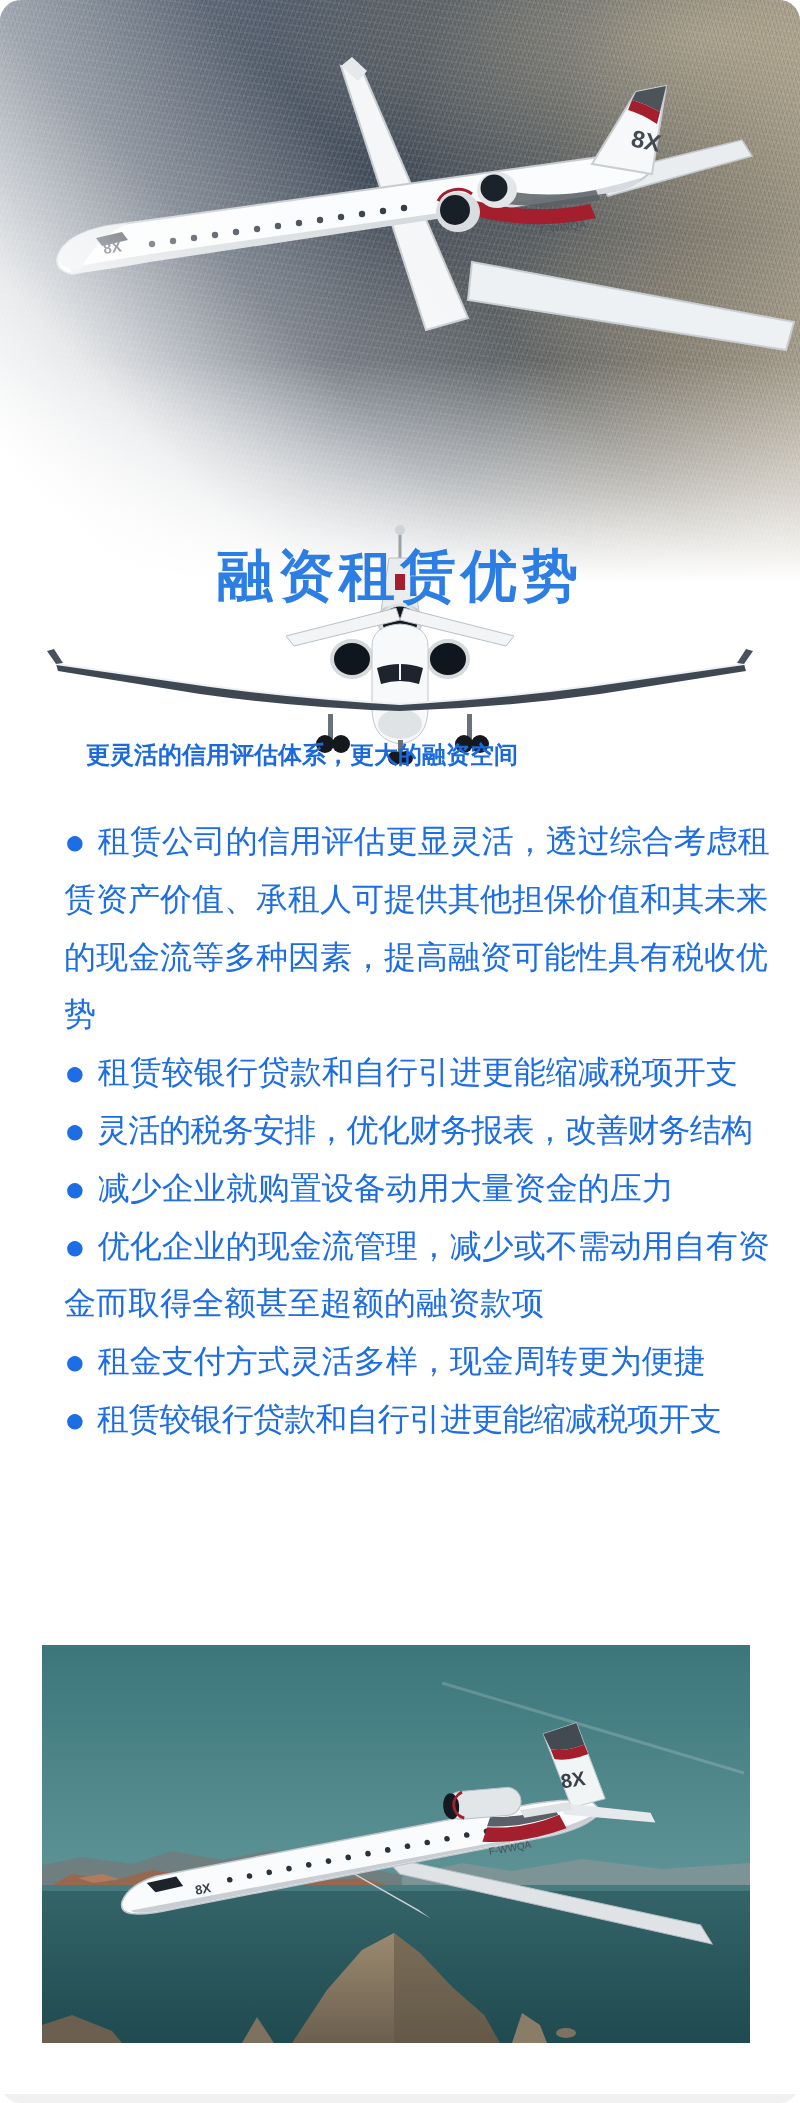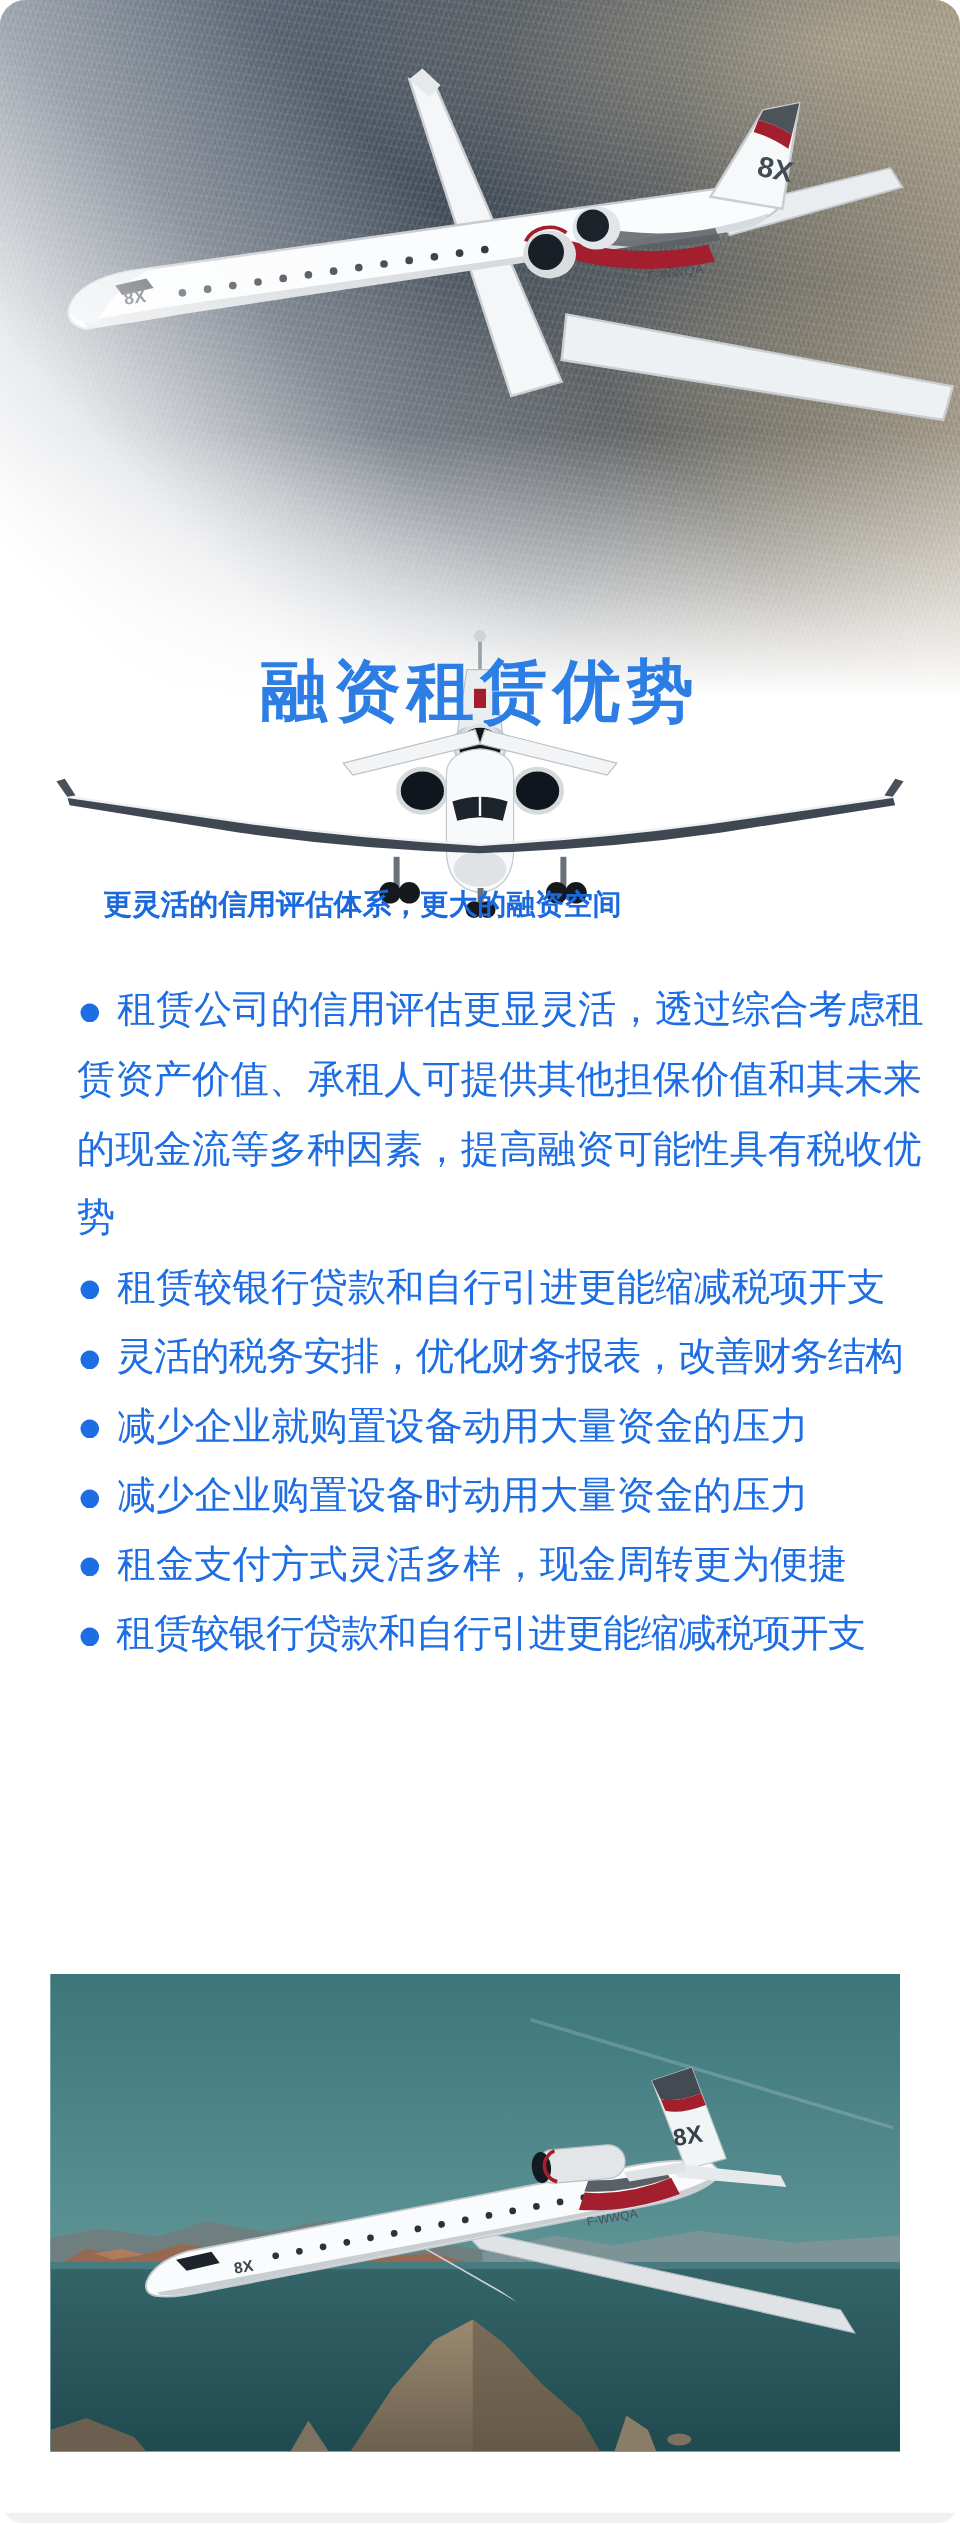--- a/index.html
+++ b/index.html
@@ -135,21 +135,21 @@
 
   <h1 class="title">融资租赁优势</h1>
 
   <h2 class="subheading">更灵活的信用评估体系，更大的融资空间</h2>
 
   <div class="benefits">
     <p class="benefit"><span class="dot">●</span><span>租赁公司的信用评估更显灵活，透过综合考虑租赁资产价值、承租人可提供其他担保价值和其未来的现金流等多种因素，提高融资可能性具有税收优势</span></p>
     <p class="benefit"><span class="dot">●</span><span>租赁较银行贷款和自行引进更能缩减税项开支</span></p>
     <p class="benefit tight"><span class="dot">●</span><span>灵活的税务安排，优化财务报表，改善财务结构</span></p>
     <p class="benefit"><span class="dot">●</span><span>减少企业就购置设备动用大量资金的压力</span></p>
-    <p class="benefit"><span class="dot">●</span><span>减少企业购置设备时动用大量资金的压力</span></p>
+    <p class="benefit"><span class="dot">●</span><span>优化企业的现金流管理，减少或不需动用自有资金而取得全额甚至超额的融资款项</span></p>
     <p class="benefit"><span class="dot">●</span><span>租金支付方式灵活多样，现金周转更为便捷</span></p>
     <p class="benefit tight"><span class="dot">●</span><span>租赁较银行贷款和自行引进更能缩减税项开支</span></p>
   </div>
 
   <figure class="bottom-photo">
     <svg viewBox="0 0 708 398" width="708" height="398">
       <defs>
         <linearGradient id="skyg" x1="0" y1="0" x2="0" y2="1">
           <stop offset="0" stop-color="#3c767b"></stop>
             <stop offset="1" stop-color="#5e9496"></stop>

